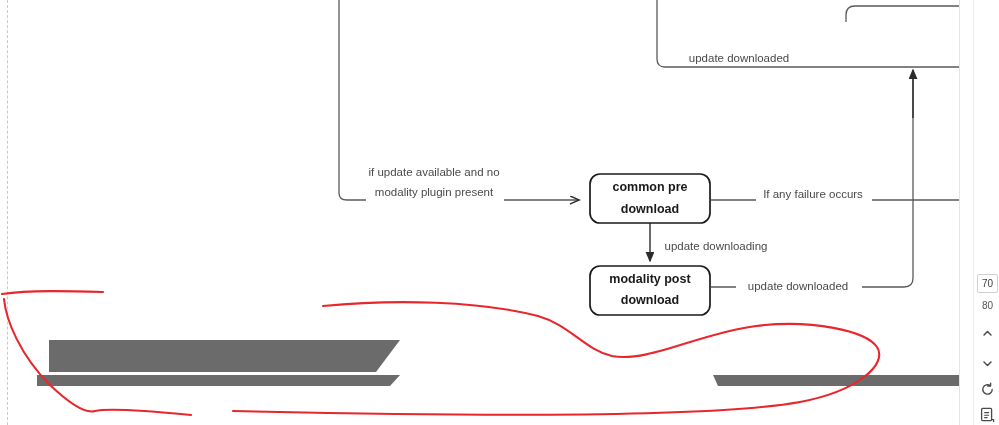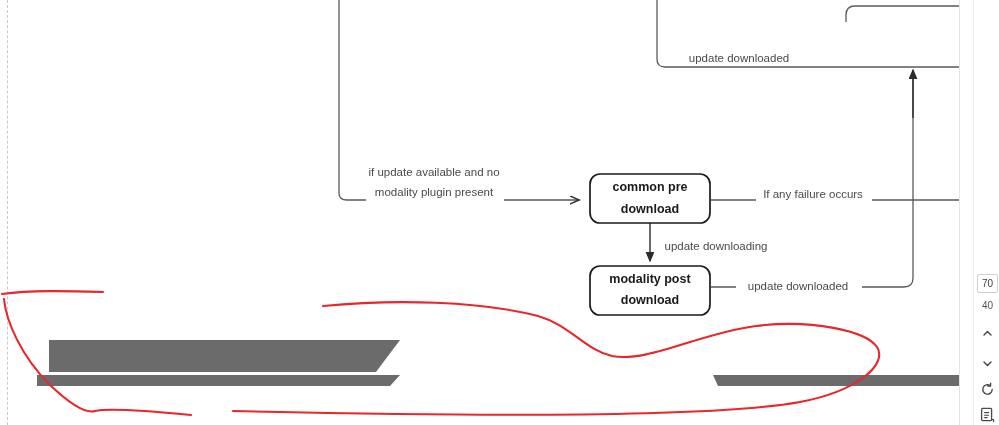--- a/index.html
+++ b/index.html
@@ -258,21 +258,21 @@
 
     <div id="vscrollbar">
       
     </div>
   </div>
 
   <div id="right-rail">
 
     <input class="rail-num-input" type="text" value="70" style="">
 
-    <div class="rail-static-num">40</div>
+    <div class="rail-static-num">80</div>
 
     <div class="rail-btn" id="rail-up">
       <span>
         <svg width="13" height="13" viewBox="0 0 13 13">
           <path d="M3,8 L6.5,4.4 L10,8" fill="none" stroke="#4a4a4a" stroke-width="1.4" stroke-linecap="round" stroke-linejoin="round"></path>
         </svg>
       </span>
     </div>
 
     <div class="rail-btn" id="rail-down">

